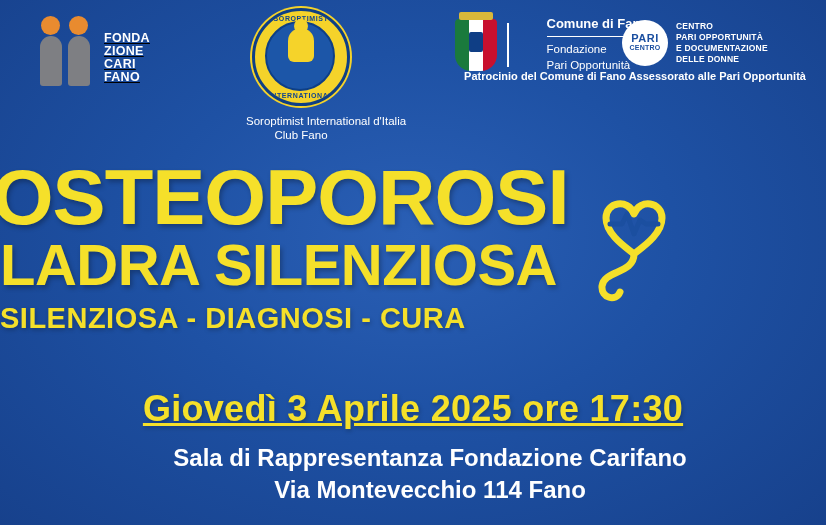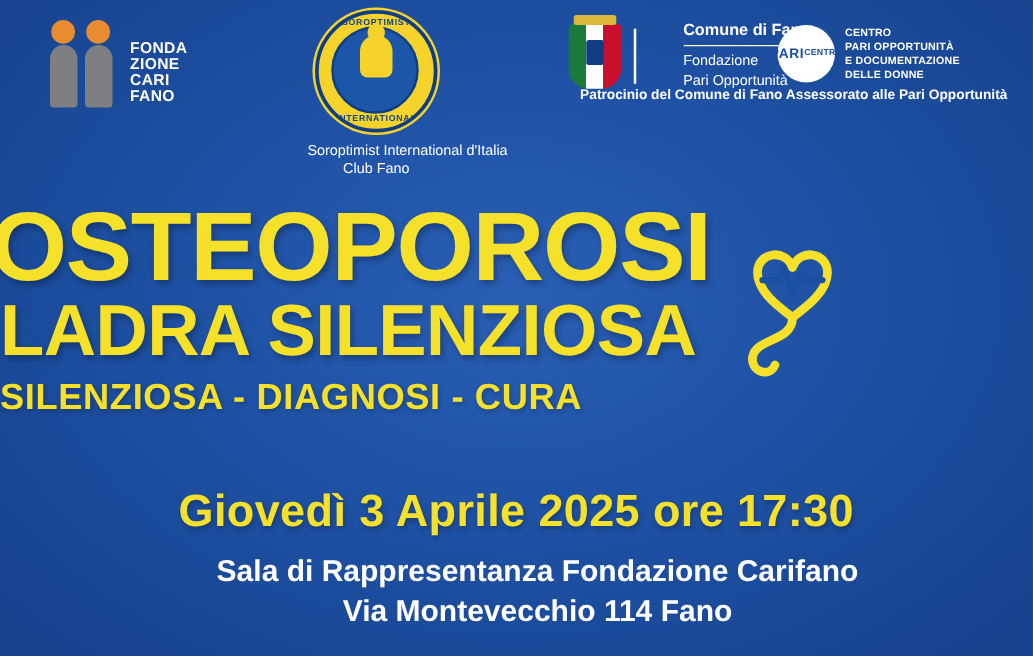--- a/index.html
+++ b/index.html
@@ -31,20 +31,21 @@
     align-items: flex-start;
   }
 
   
   .logo-carifano {
     position: absolute;
     left: 40px;
     top: 14px;
     display: flex;
     align-items: flex-end;
+    text-decoration: underline;
   }
   .carifano-mark {
     position: relative;
     width: 56px;
     height: 72px;
   }
   .cf-fig {
     position: absolute;
     bottom: 0;
     width: 22px;
@@ -194,21 +195,21 @@
     top: 20px;
     display: flex;
     align-items: center;
   }
   .pari-badge {
     width: 46px; height: 46px;
     border-radius: 50%;
     background: #ffffff;
     color: #1b4fa0;
     display: flex;
-    flex-direction: row;
+    flex-direction: column;
     align-items: center;
     justify-content: center;
     font-weight: bold;
     line-height: 10px;
   }
   .pari-badge .p1 { font-size: 11px; letter-spacing: 0.5px; }
   .pari-badge .p2 { font-size: 7px; letter-spacing: 0.2px; }
   .pari-text {
     margin-left: 8px;
     color: #ffffff;
@@ -276,20 +277,21 @@
   .date-line {
     position: absolute;
     top: 388px;
     left: 0; right: 0;
     text-align: center;
     color: #f5e02a;
     font-size: 36px;
     font-weight: bold;
     letter-spacing: 0.3px;
     text-shadow: 1px 2px 4px rgba(0,0,0,0.25);
+    text-decoration: underline;
   }
   .venue {
     position: absolute;
     top: 442px;
     left: 0; right: 0;
     text-align: center;
     color: #ffffff;
     font-size: 24px;
     line-height: 32px;
     font-weight: bold;

